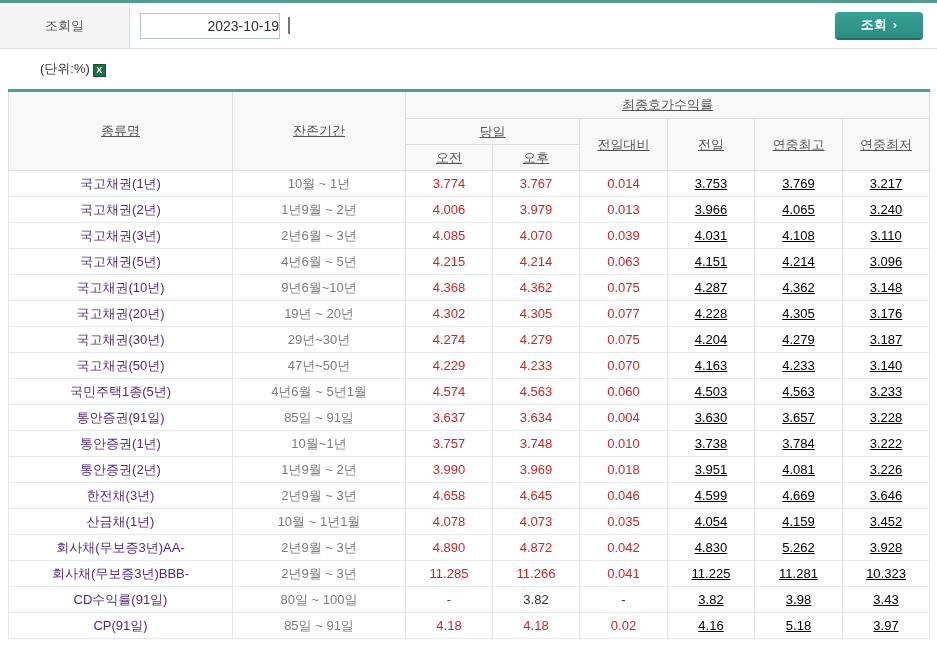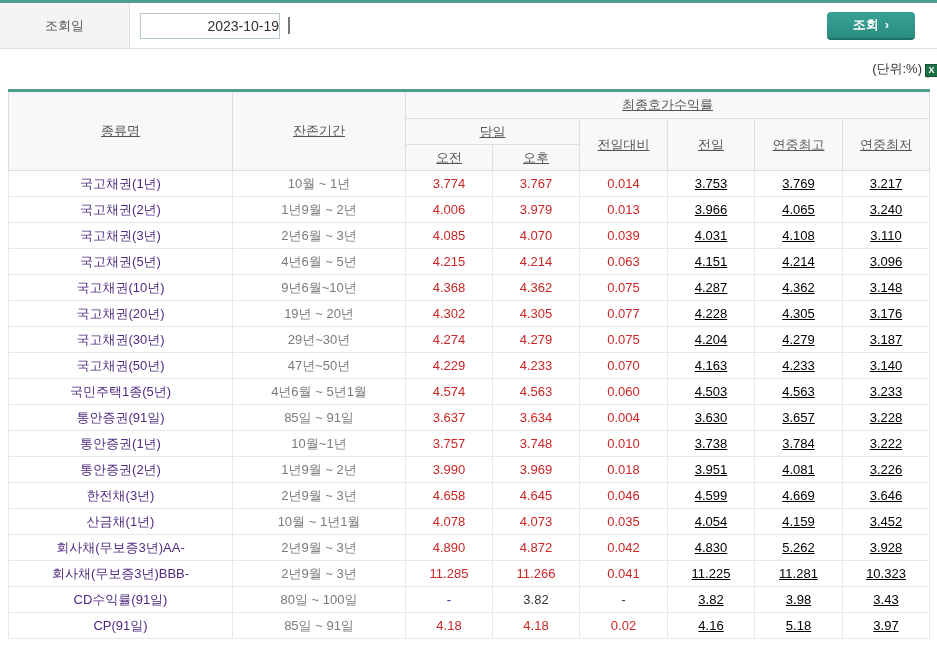--- a/index.html
+++ b/index.html
@@ -32,34 +32,34 @@
   .cal-icon { width:20px; height:20px; border:1px solid #777; background:#fff; position:relative; }
   .cal-icon .cal-top { height:5px; background:#838383; border-bottom:1px solid #666; }
   .cal-icon .cal-grid {
     position:absolute; left:2px; right:2px; top:7px; bottom:2px;
     background-image:
       repeating-linear-gradient(to right,#b5b5b5 0 1px,transparent 1px 5px),
       repeating-linear-gradient(to bottom,#b5b5b5 0 1px,transparent 1px 4px);
     background-color:#f3f3f3;
   }
   .search-btn {
-    margin-left:auto; margin-right:22px; align-self:center;
+    margin-left:auto; margin-right:14px; align-self:center;
     width:88px; height:28px; border-radius:4px; border:none; cursor:pointer;
     background:linear-gradient(#38a295,#2b8d80);
     border-bottom:2px solid #1f7167;
     color:#fff; font-weight:bold; font-size:13px;
     display:flex; align-items:center; justify-content:center; gap:6px;
     font-family:"Liberation Sans","DejaVu Sans",sans-serif;
   }
   .search-btn .chev { font-size:13px; font-weight:bold; }
 
   
   .unit-row {
-    height:40px; display:flex; align-items:center; justify-content:flex-end;
-    padding-right:8px; gap:5px;
+    height:40px; display:flex; align-items:center; justify-content:flex-start;
+    padding-right:8px; gap:5px;margin-left:40px;
   }
   .unit-label { color:#333; font-size:13px; }
   .xls-btn { background:none; border:none; padding:0; cursor:pointer; }
   .xls-icon { position:relative; width:20px; height:25px; background:#fff; border:1px solid #a8b4bc; }
   .xls-icon .fold {
     position:absolute; right:-1px; top:-1px; width:0; height:0;
     border-left:7px solid transparent; border-top:7px solid #fff;
     box-shadow:-1px 1px 0 #a8b4bc inset;
   }
   .xls-icon .lines {

